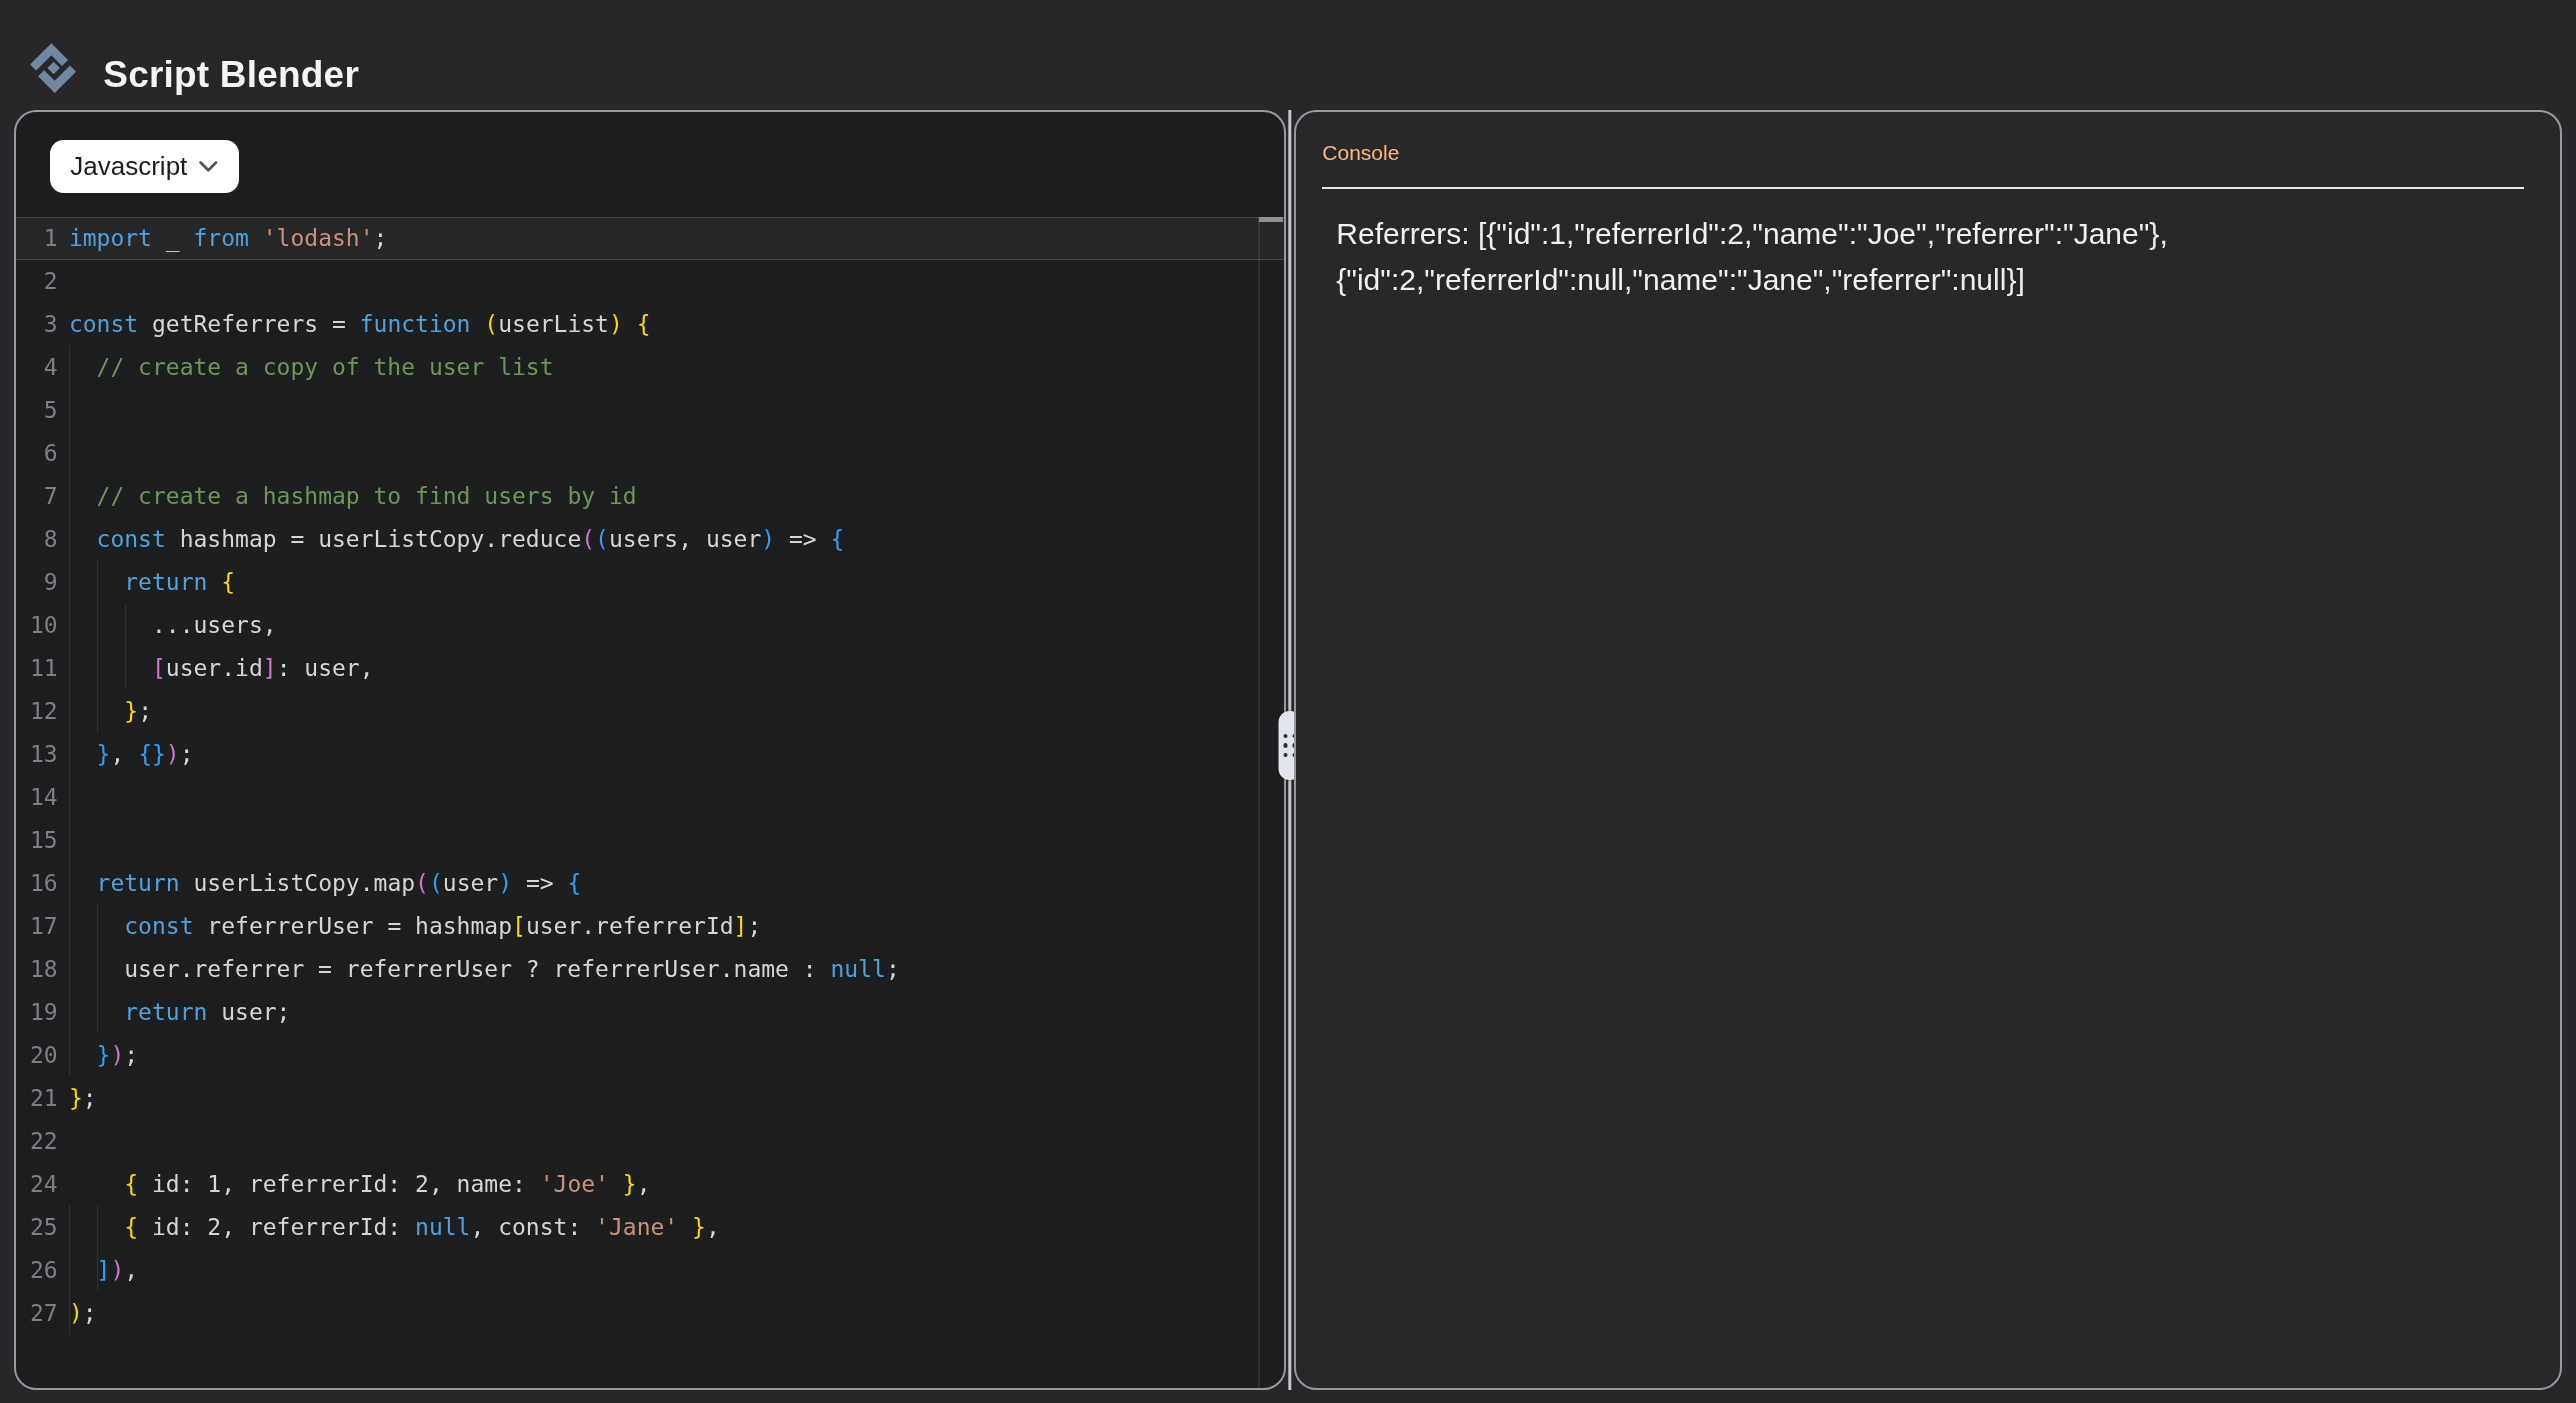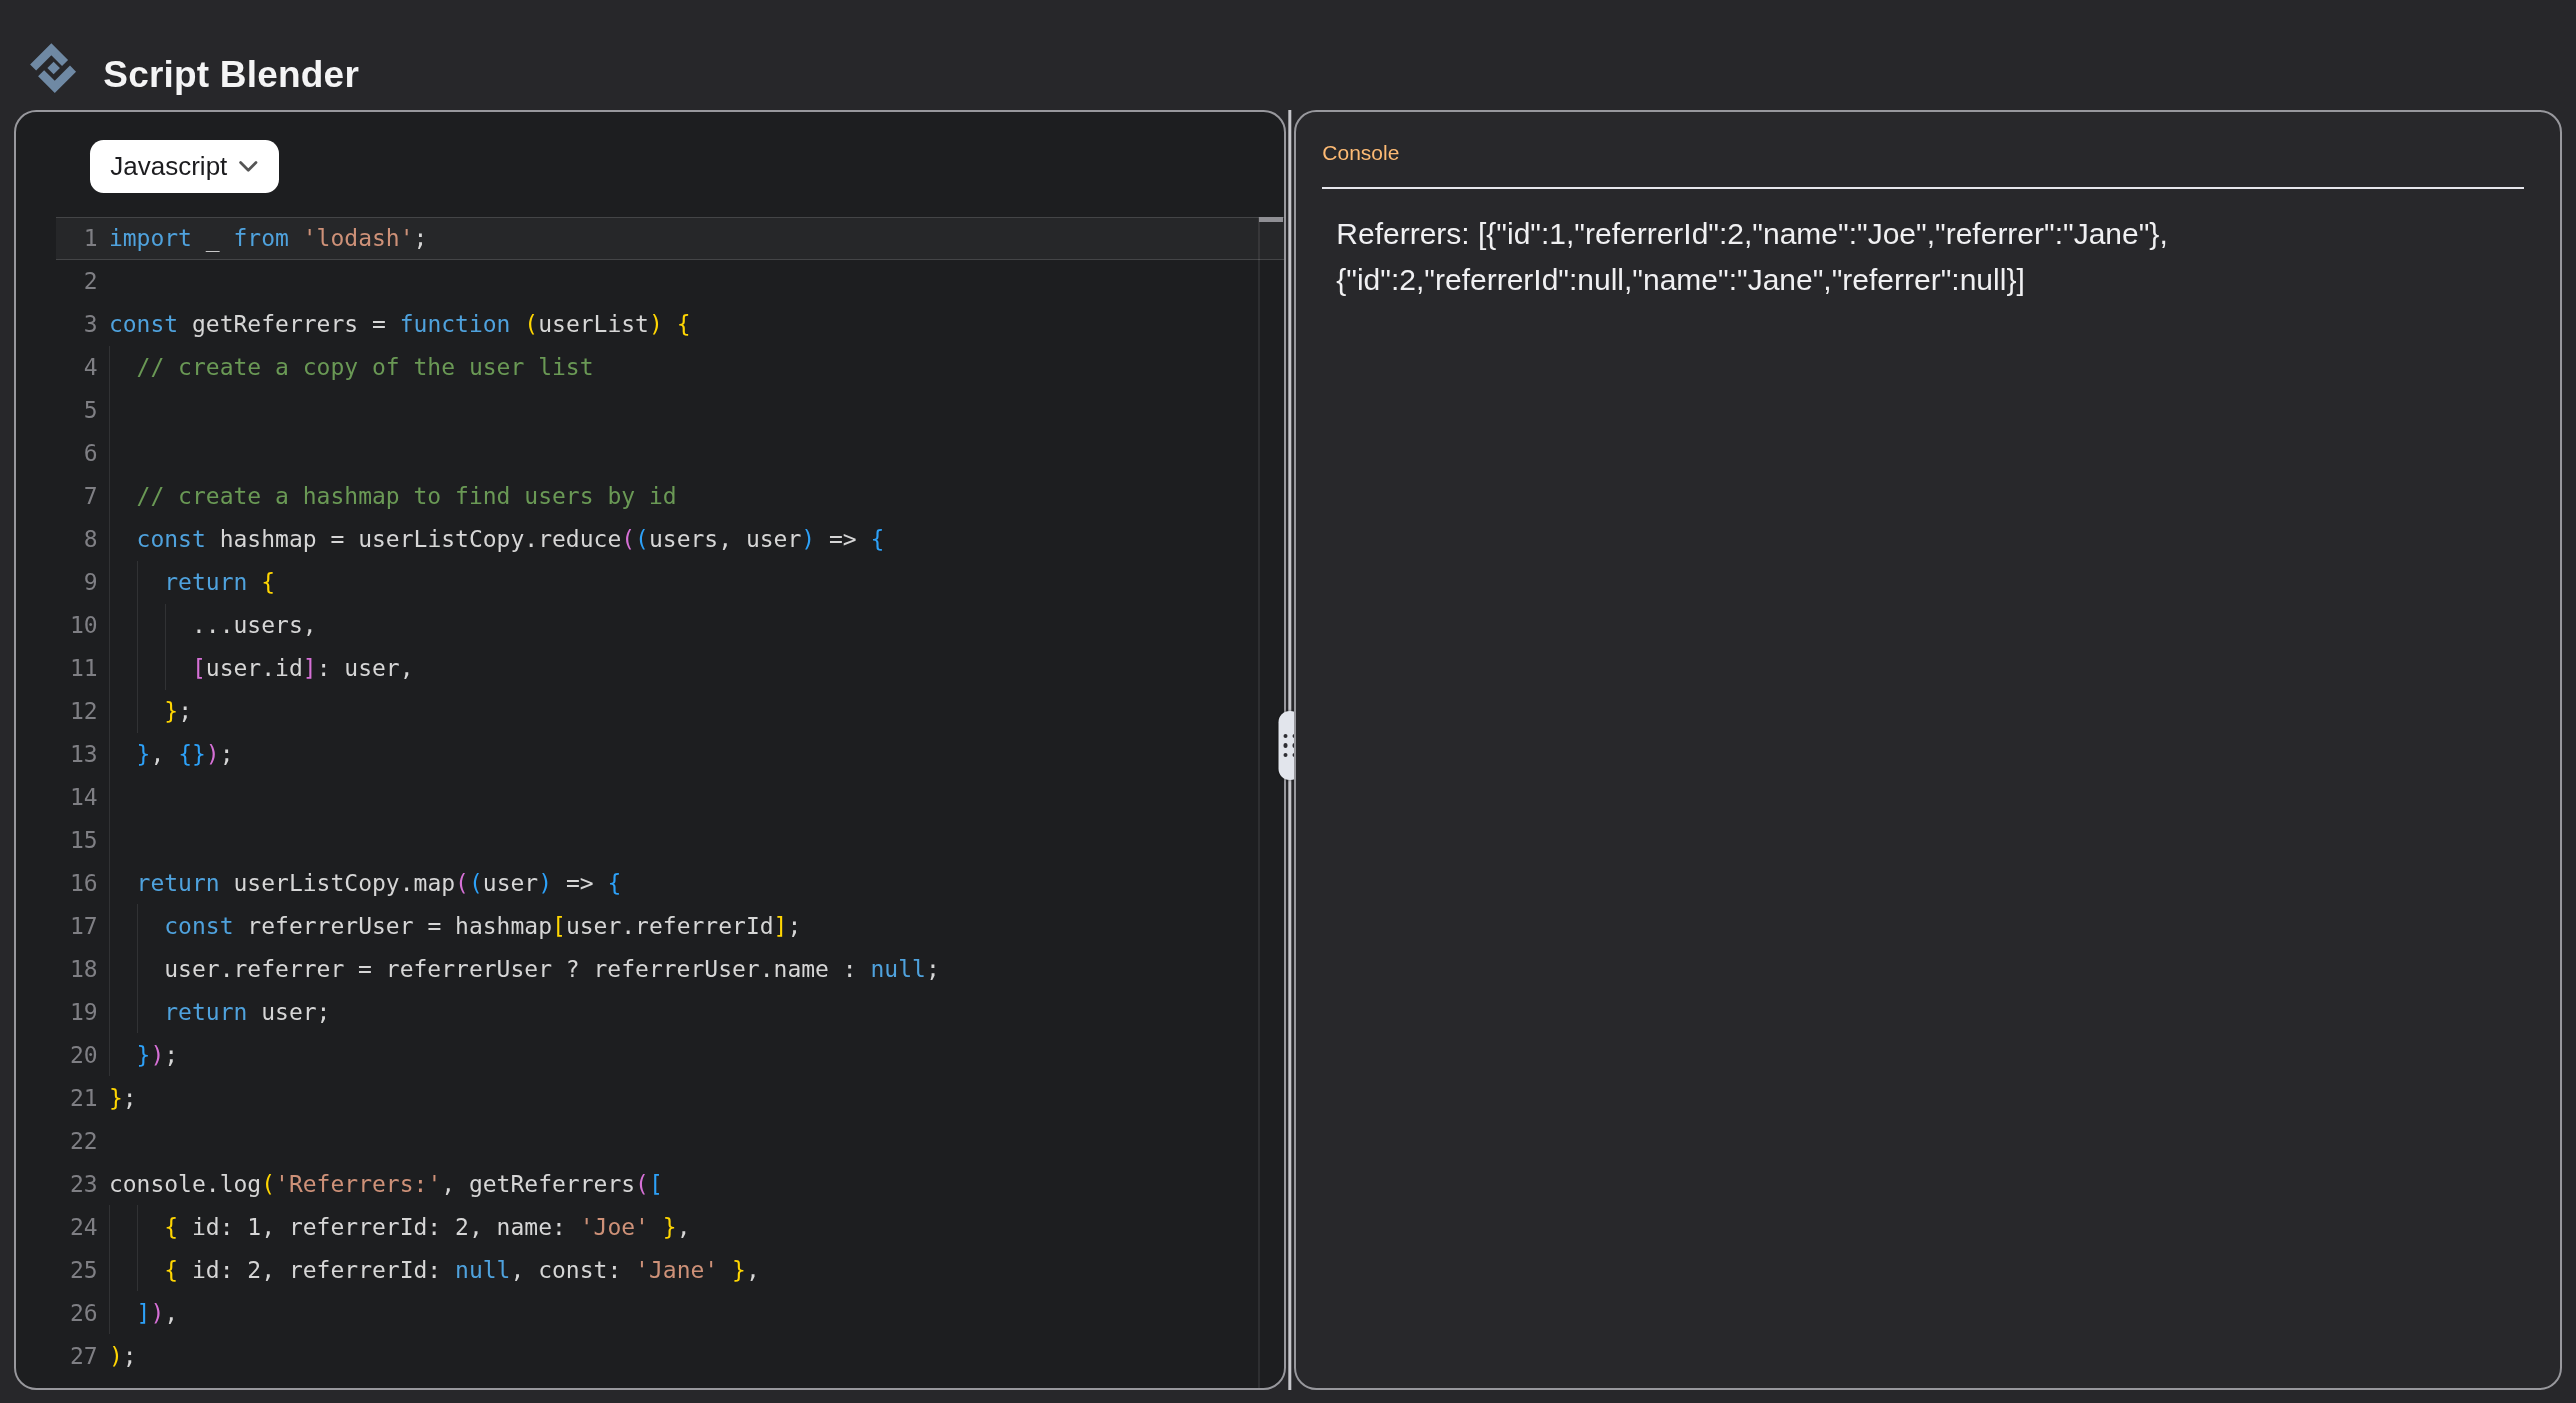--- a/index.html
+++ b/index.html
@@ -23,21 +23,21 @@
 
   
   .main{
     position:absolute;left:13.7px;right:13.7px;top:110px;bottom:13.7px;
     display:flex;
   }
   .panel{
     border:2.6px solid var(--panel-border,#98989d);
     border-radius:22.3px;box-sizing:border-box;position:relative;overflow:hidden;
   }
-  .editor-panel{width:1272px;flex:0 0 auto;background:var(--editor-bg,#1d1e20);padding-left:40px;}
+  .editor-panel{width:1272px;flex:0 0 auto;background:var(--editor-bg,#1d1e20);}
   .console-panel{flex:1 1 auto;background:var(--console-bg,#28282b);}
 
   
   .resizer{width:8.6px;flex:0 0 auto;position:relative;cursor:col-resize;}
   .resizer .bar{
     position:absolute;left:50%;transform:translateX(-50%);
     top:0;bottom:0;width:3.4px;background:#c6c6cb;
   }
   .resizer .handle{
     position:absolute;left:50%;transform:translateX(-50%);
@@ -145,21 +145,20 @@
           <div class="line"><span class="ln">13</span><span class="lc"><span class="tk-def">  </span><span class="tk-b3">}</span><span class="tk-def">, </span><span class="tk-b3">{}</span><span class="tk-b2">)</span><span class="tk-def">;</span></span></div>
           <div class="line"><span class="ln">14</span><span class="lc"></span></div>
           <div class="line"><span class="ln">15</span><span class="lc"><span class="tk-def">  </span></span></div>
           <div class="line"><span class="ln">16</span><span class="lc"><span class="tk-def">  </span><span class="tk-kw">return</span><span class="tk-def"> userListCopy.map</span><span class="tk-b2">(</span><span class="tk-b3">(</span><span class="tk-def">user</span><span class="tk-b3">)</span><span class="tk-def"> =&gt; </span><span class="tk-b3">{</span></span></div>
           <div class="line"><span class="ln">17</span><span class="lc"><span class="tk-def">    </span><span class="tk-kw">const</span><span class="tk-def"> referrerUser = hashmap</span><span class="tk-b1">[</span><span class="tk-def">user.referrerId</span><span class="tk-b1">]</span><span class="tk-def">;</span></span></div>
           <div class="line"><span class="ln">18</span><span class="lc"><span class="tk-def">    user.referrer = referrerUser ? referrerUser.name : </span><span class="tk-kw">null</span><span class="tk-def">;</span></span></div>
           <div class="line"><span class="ln">19</span><span class="lc"><span class="tk-def">    </span><span class="tk-kw">return</span><span class="tk-def"> user;</span></span></div>
           <div class="line"><span class="ln">20</span><span class="lc"><span class="tk-def">  </span><span class="tk-b3">}</span><span class="tk-b2">)</span><span class="tk-def">;</span></span></div>
           <div class="line"><span class="ln">21</span><span class="lc"><span class="tk-b1">}</span><span class="tk-def">;</span></span></div>
           <div class="line"><span class="ln">22</span><span class="lc"></span></div>
-          <div class="line"><span class="ln">23</span><span class="lc"><span class="tk-def">console.log</span><span class="tk-b1">(</span><span class="tk-str">'Referrers:'</span><span class="tk-def">, getReferrers</span><span class="tk-b2">(</span><span class="tk-b3">[</span></span></div>
           <div class="line"><span class="ln">24</span><span class="lc"><span class="tk-def">    </span><span class="tk-b1">{</span><span class="tk-def"> id: 1, referrerId: 2, name: </span><span class="tk-str">'Joe'</span><span class="tk-def"> </span><span class="tk-b1">}</span><span class="tk-def">,</span></span></div>
           <div class="line"><span class="ln">25</span><span class="lc"><span class="tk-def">    </span><span class="tk-b1">{</span><span class="tk-def"> id: 2, referrerId: </span><span class="tk-kw">null</span><span class="tk-def">, const: </span><span class="tk-str">'Jane'</span><span class="tk-def"> </span><span class="tk-b1">}</span><span class="tk-def">,</span></span></div>
           <div class="line"><span class="ln">26</span><span class="lc"><span class="tk-def">  </span><span class="tk-b3">]</span><span class="tk-b2">)</span><span class="tk-def">,</span></span></div>
           <div class="line"><span class="ln">27</span><span class="lc"><span class="tk-b1">)</span><span class="tk-def">;</span></span></div>
         </div>
       <div id="guides">
           <div class="guide" style="left: 53px; top: 129px; height: 730px;"></div>
           <div class="guide" style="left: 53px; top: 988px; height: 129px;"></div>
           <div class="guide" style="left: 81px; top: 344px; height: 172px;"></div>
           <div class="guide" style="left: 81px; top: 687px; height: 129px;"></div>

